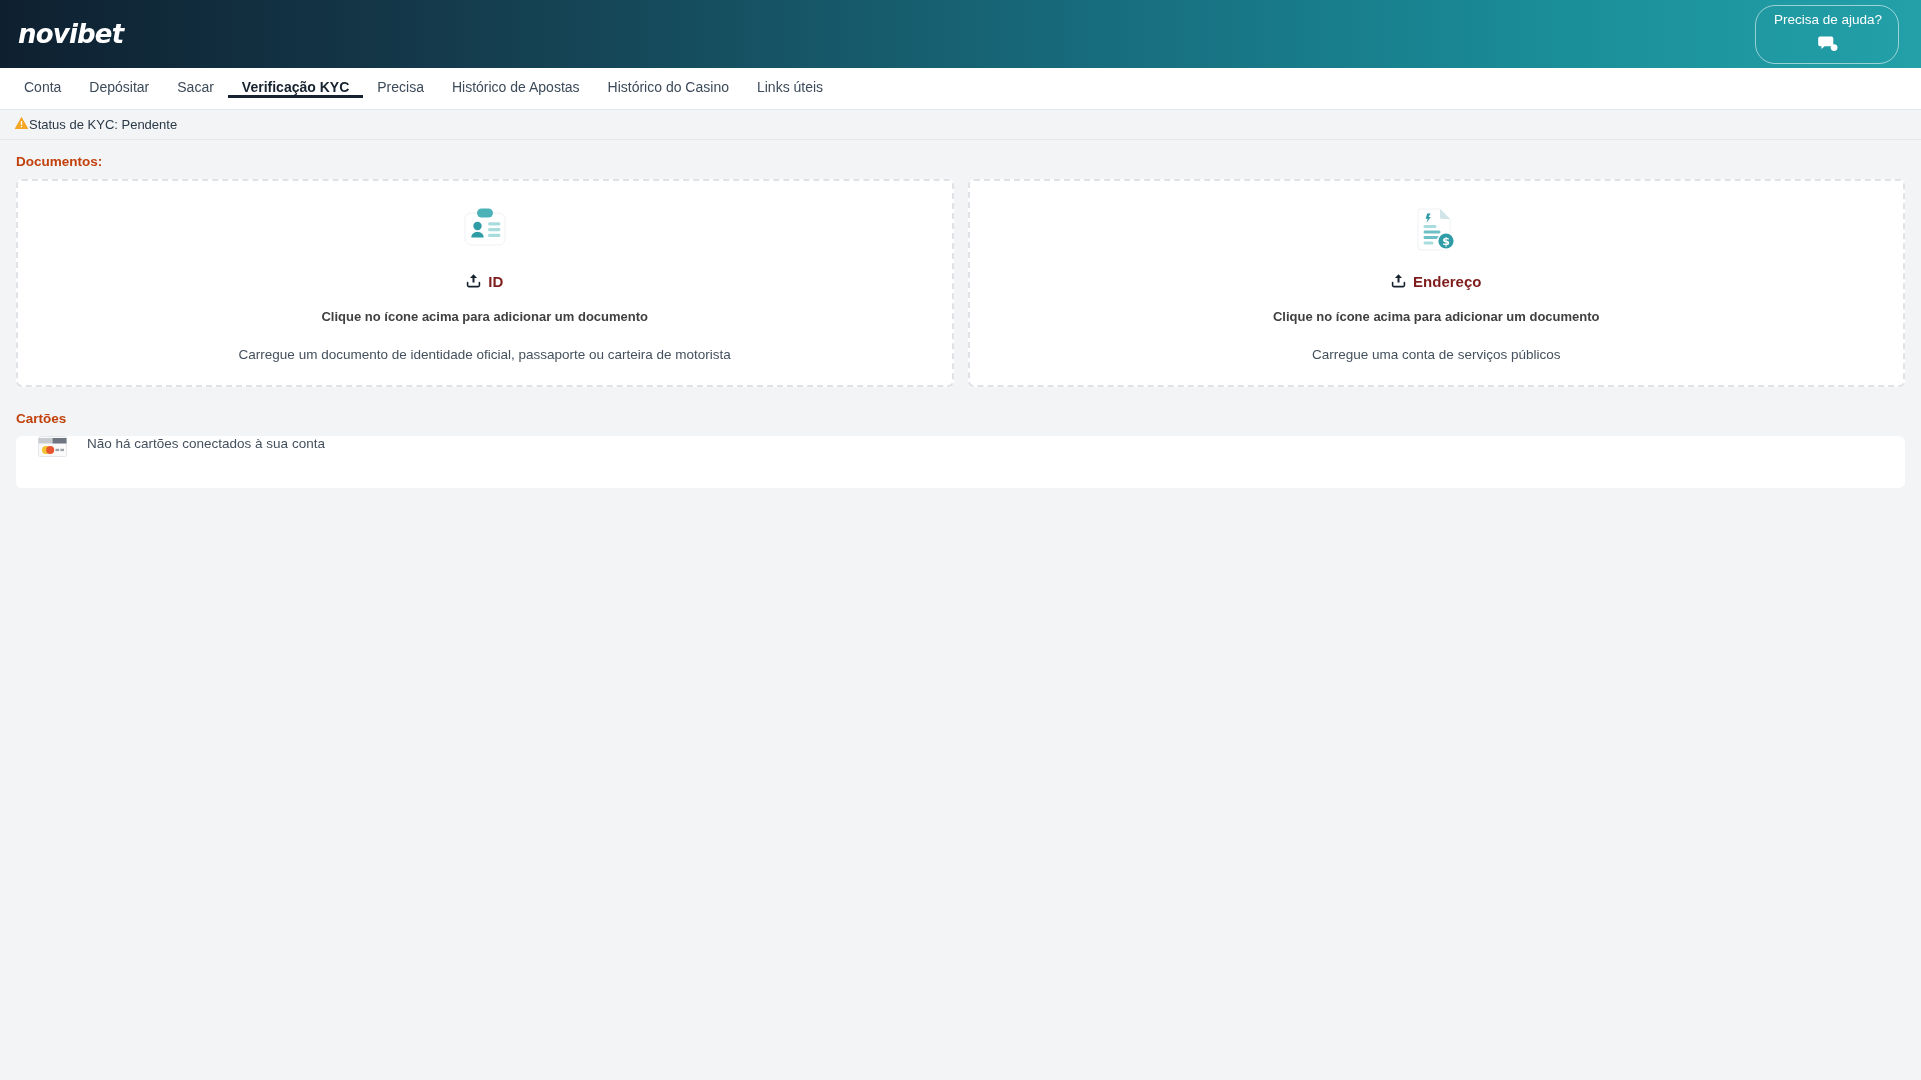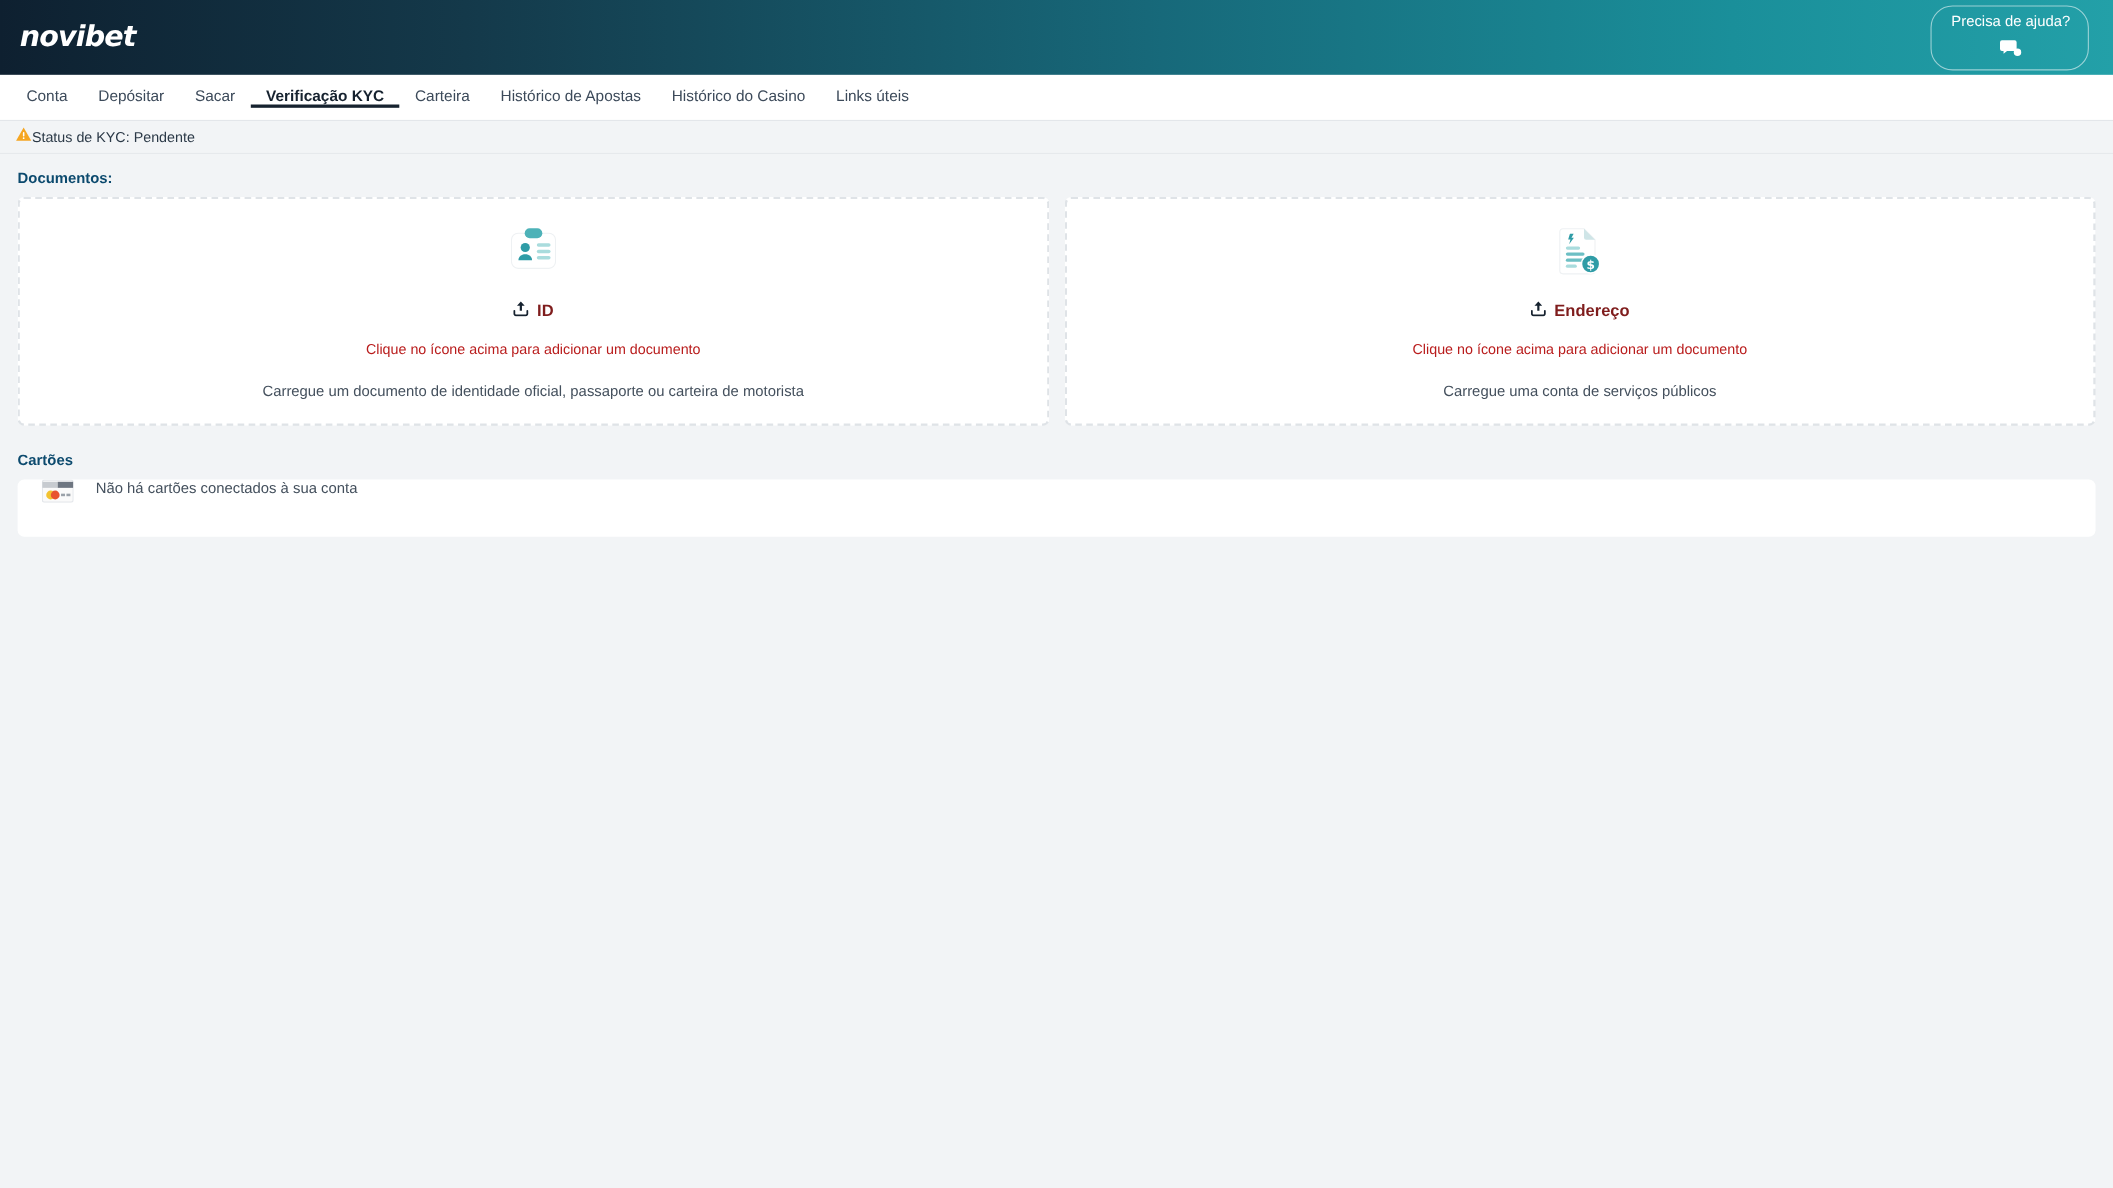--- a/index.html
+++ b/index.html
@@ -96,21 +96,21 @@
     font-size: 13px;
     color: #2b3947;
   }
 
   
   .content { padding: 14px 16px 0 16px; }
 
   .section-title {
     font-size: 13.5px;
     font-weight: bold;
-    color: #0c4a6e;
+    color: #c2410c;
     margin-bottom: 10px;
   }
 
   .docs-row {
     display: flex;
     gap: 14px;
     margin-bottom: 24px;
   }
 
   .doc-card {
@@ -133,22 +133,23 @@
     align-items: center;
     gap: 7px;
     font-size: 15px;
     font-weight: bold;
     color: #7f1d1d;
     margin-bottom: 18px;
   }
 
   .doc-hint {
     font-size: 13px;
-    color: #b91c1c;
+    color: #404040;
     margin-bottom: 23px;
+    font-weight: bold;
   }
 
   .doc-desc {
     font-size: 13.5px;
     color: #44505d;
   }
 
   
   .cards-panel {
     background: #ffffff;
@@ -179,21 +180,21 @@
       </svg>
     </span>
   </div>
 </div>
 
 <div class="navbar">
   <div class="nav-item">Conta</div>
   <div class="nav-item">Depósitar</div>
   <div class="nav-item">Sacar</div>
   <div class="nav-item active">Verificação KYC</div>
-  <div class="nav-item">Carteira</div>
+  <div class="nav-item">Precisa</div>
   <div class="nav-item">Histórico de Apostas</div>
   <div class="nav-item">Histórico do Casino</div>
   <div class="nav-item">Links úteis</div>
 </div>
 
 <div class="status-bar">
   <span>
     <svg width="15" height="14" viewBox="0 0 15 14">
       <path d="M7.5 0.8 14.4 12.9H0.6z" fill="#f5a623"></path>
       <rect x="6.8" y="5.1" width="1.4" height="4" rx="0.7" fill="#ffffff"></rect>

